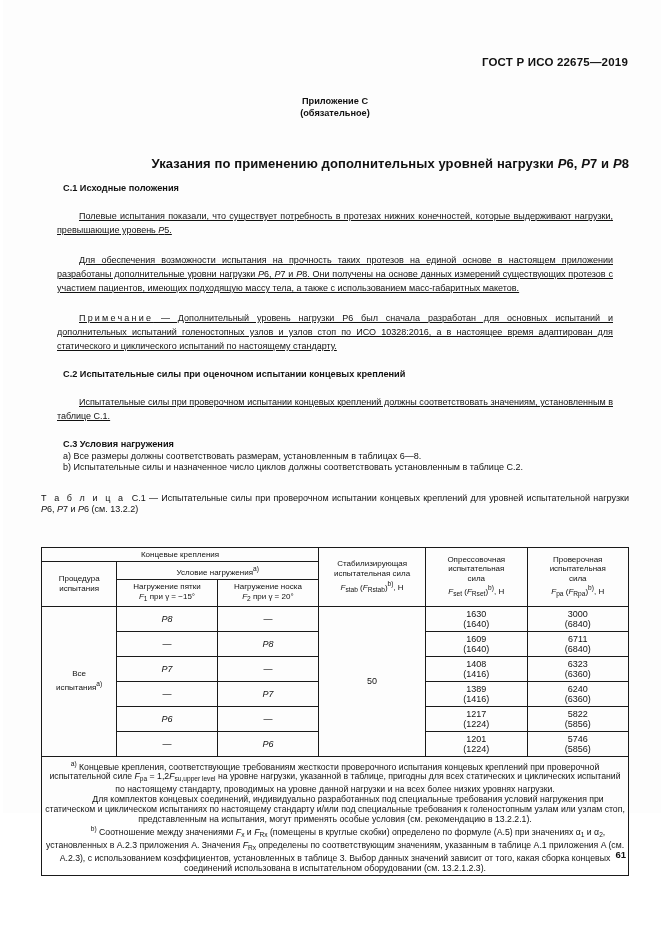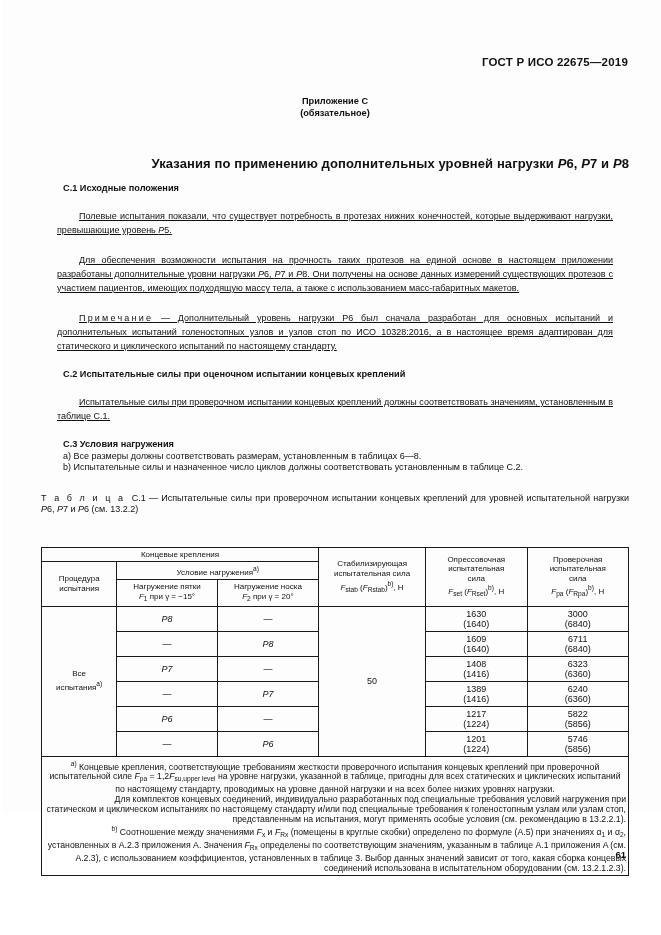--- a/index.html
+++ b/index.html
@@ -133,21 +133,21 @@
     text-align: justify;
     padding: 3px 7px 5px 7px;
     font-size: 8.7px;
     line-height: 10.9px;
     border-top: 1.6px solid #1a1a1a !important;
   }
   td.notes p {
     margin: 0;
     text-indent: 0;
   }
-  td.notes p.ind { text-indent: 26px; text-align: right; }
+  td.notes p.ind { text-indent: 26px; }
 
   .pagenum {
     position: absolute;
     right: 38px;
     top: 849px;
     font-size: 9.5px;
     font-weight: bold;
   }
 </style>
 </head>

